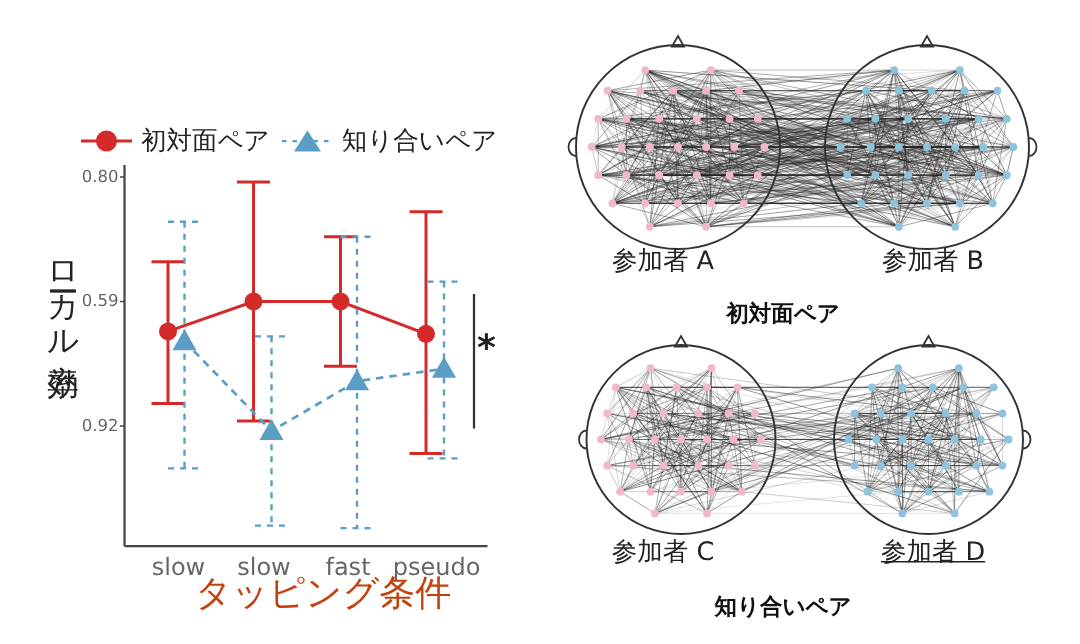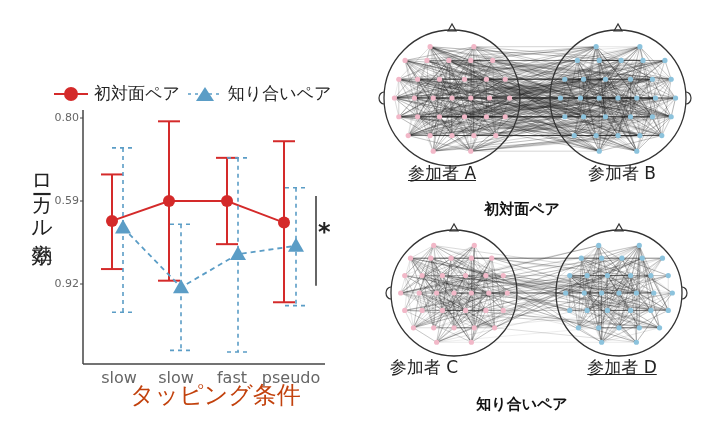--- a/index.html
+++ b/index.html
@@ -1492,18 +1492,18 @@
       <circle cx="299.572" cy="327.776" r="2.6" fill="#8cc3dd"></circle>
       <circle cx="279.286" cy="327.776" r="2.6" fill="#8cc3dd"></circle>
       <circle cx="259" cy="327.776" r="2.6" fill="#8cc3dd"></circle>
       <circle cx="238.714" cy="327.776" r="2.6" fill="#8cc3dd"></circle>
       <circle cx="218.428" cy="327.776" r="2.6" fill="#8cc3dd"></circle>
       <circle cx="276.388" cy="342.266" r="2.6" fill="#8cc3dd"></circle>
       <circle cx="241.612" cy="342.266" r="2.6" fill="#8cc3dd"></circle>
     </g>
   </svg>
 
-<div class="plabel" style="left:442px; top:162px;text-decoration:underline;">参加者 A</div>
+<div class="plabel" style="left:442px; top:162px;">参加者 A</div>
 <div class="plabel" style="left:622px; top:162px;">参加者 B</div>
 <div class="ptitle" style="left:522px; top:200px;">初対面ペア</div>
-<div class="plabel" style="left:424px; top:356px;">参加者 C</div>
+<div class="plabel" style="left:442px; top:356px;">参加者 C</div>
 <div class="plabel" style="left:622px; top:356px;text-decoration:underline;">参加者 D</div>
 <div class="ptitle" style="left:522px; top:395px;">知り合いペア</div>
 
 </body></html>

